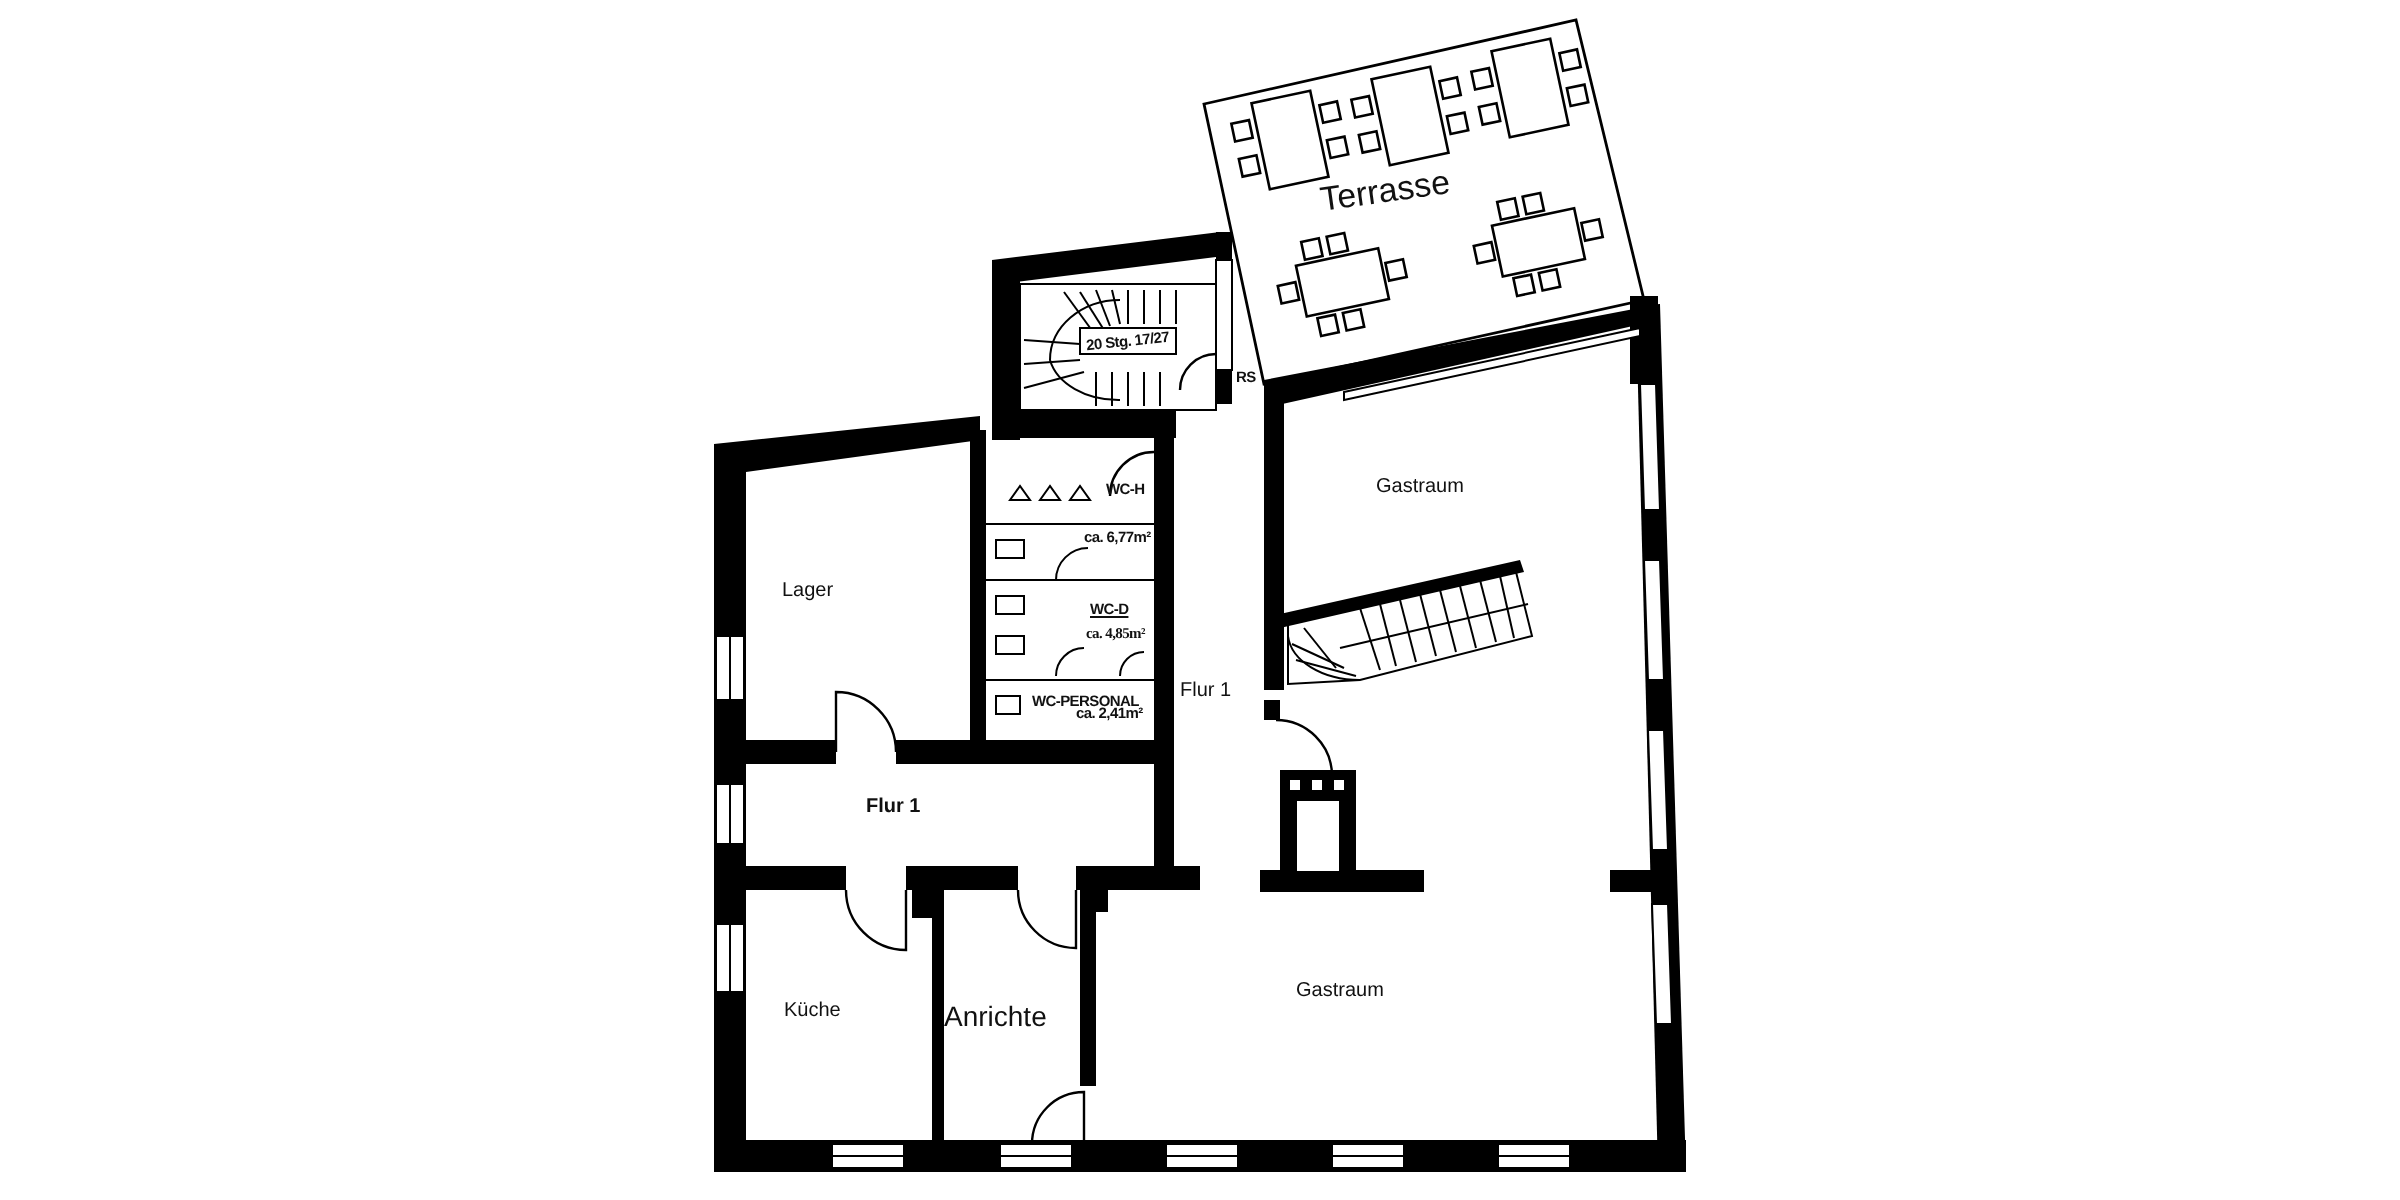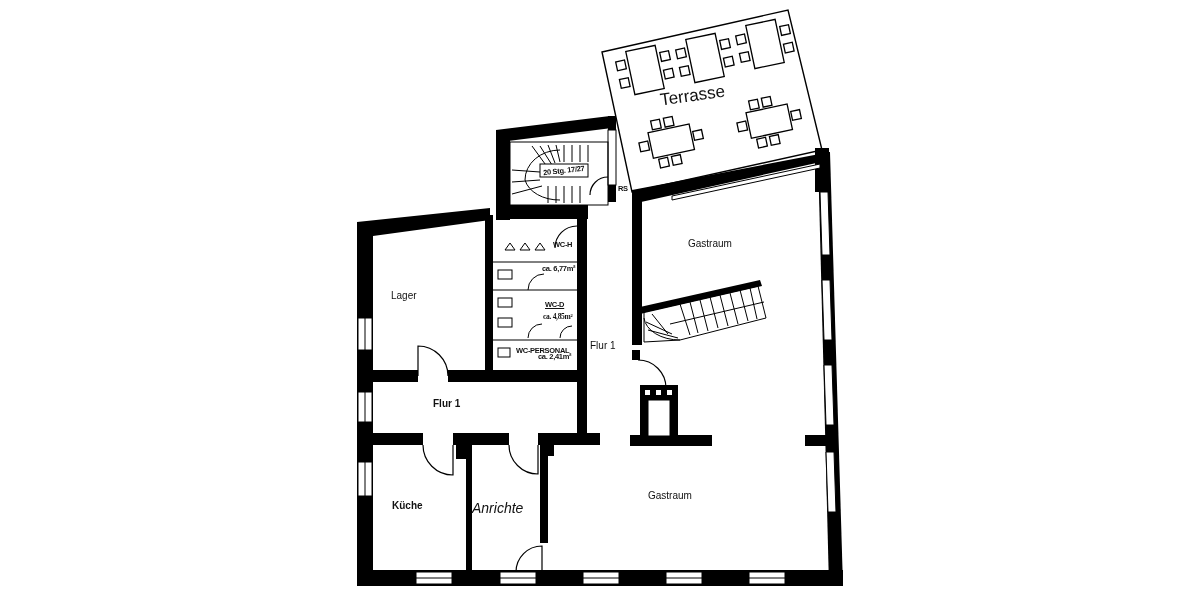--- a/index.html
+++ b/index.html
@@ -206,22 +206,22 @@
   </g>
   <rect x="648" y="400" width="22" height="36" fill="#fff" stroke="#000"></rect>
 </svg>
 
 <div class="lbl room" style="left:660px;top:86px;font-size:17px;transform:rotate(-8deg);">Terrasse</div>
 <div class="lbl room" style="left:688px;top:238px;">Gastraum</div>
 <div class="lbl room" style="left:648px;top:490px;">Gastraum</div>
 <div class="lbl room" style="left:391px;top:290px;">Lager</div>
 <div class="lbl room" style="left:433px;top:398px;font-weight:bold;">Flur 1</div>
 <div class="lbl room" style="left:590px;top:340px;">Flur 1</div>
-<div class="lbl room" style="left:392px;top:500px;font-weight:bold;">Küche</div>
-<div class="lbl room" style="left:472px;top:500px;font-size:14px;font-style:italic;">Anrichte</div>
+<div class="lbl room" style="left:392px;top:500px;">Küche</div>
+<div class="lbl room" style="left:472px;top:500px;font-size:14px;">Anrichte</div>
 
 <div class="lbl tiny" style="left:553px;top:240px;">WC-H</div>
 <div class="lbl tiny" style="left:542px;top:264px;">ca. 6,77m²</div>
 <div class="lbl tiny" style="left:545px;top:300px;text-decoration:underline;">WC-D</div>
 <div class="lbl tiny" style="left:543px;top:312px;font-family:Liberation Serif, serif;">ca. 4,85m²</div>
 <div class="lbl tiny" style="left:516px;top:346px;">WC-PERSONAL</div>
 <div class="lbl tiny" style="left:538px;top:352px;">ca. 2,41m²</div>
 
 <div class="lbl tiny" style="left:543px;top:166px;transform:rotate(-6deg);">20 Stg. 17/27</div>
 <div class="lbl tiny" style="left:618px;top:184px;">RS</div>

